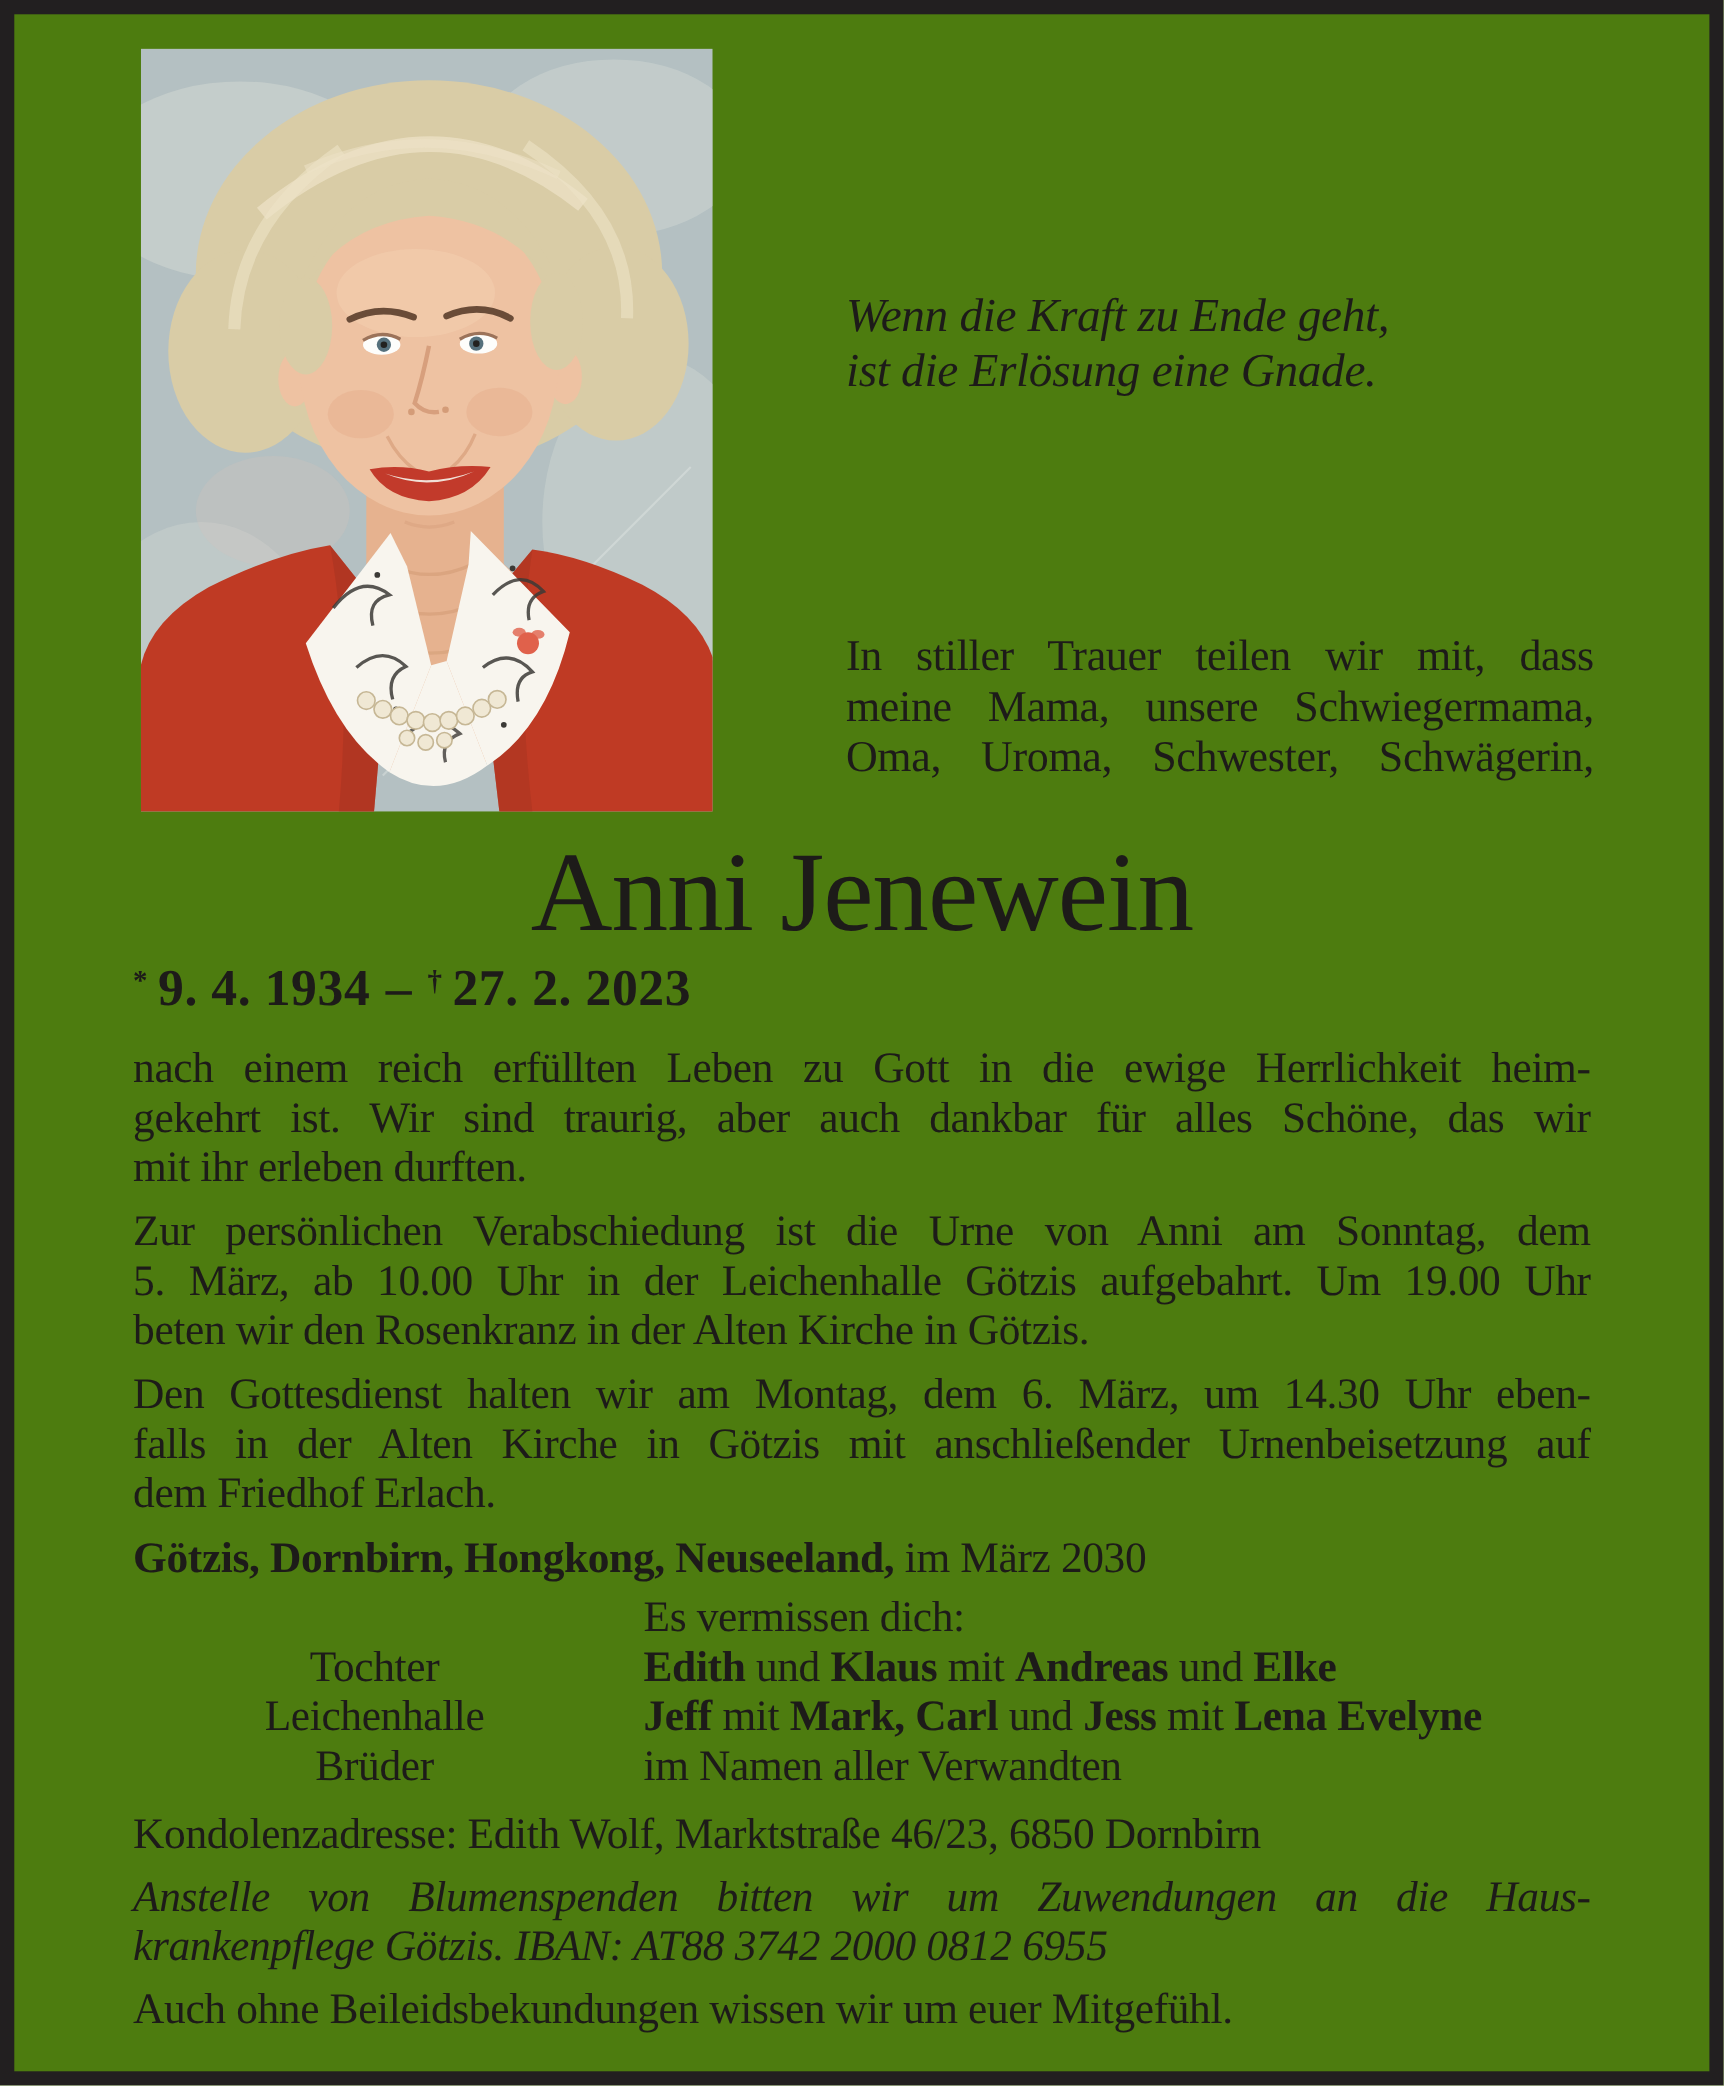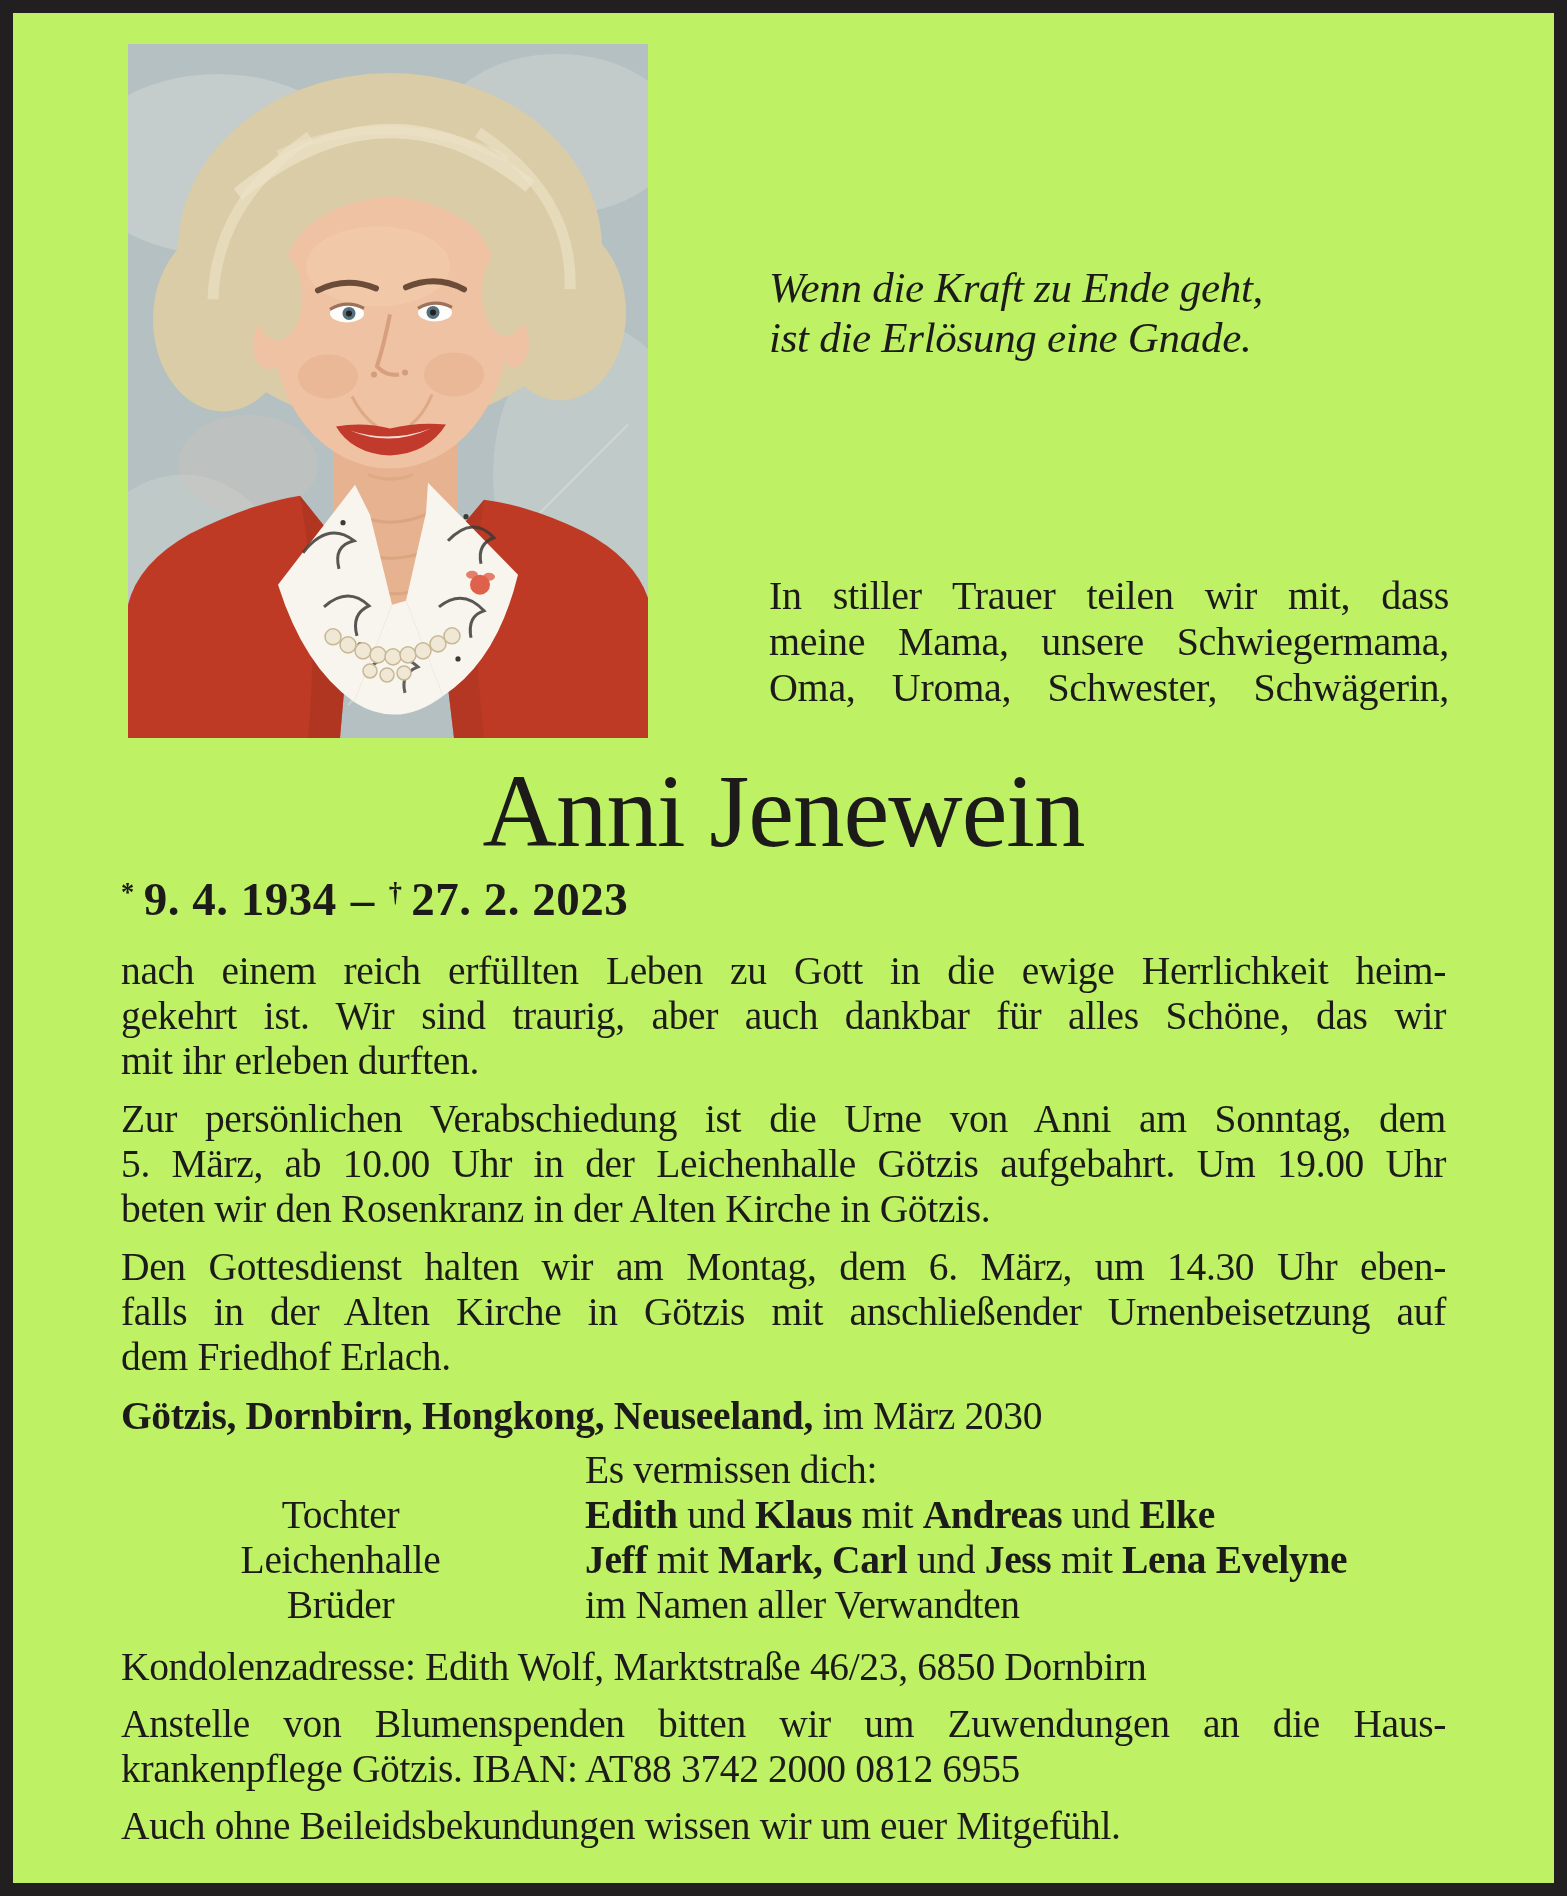--- a/index.html
+++ b/index.html
@@ -9,21 +9,21 @@
     --hair:#d9cca6; --hair_light:#ece2c6;
     --skin:#eec2a2; --skin_shadow:#cf9872; --lips:#c23a2b;
     --collar_white:#f8f5ee; --floral_line:#3c3a36;
     --pearl:#f0e8d4; --pearl_edge:#c6b795;
   }
   *{margin:0;padding:0;box-sizing:border-box;}
   html,body{background:#ffffff;}
   body{font-family:"Liberation Serif","DejaVu Serif",serif;color:var(--text);}
   .page{
     position:relative;width:1567px;height:1896px;
-    border:13px solid var(--frame);background:#bef264;overflow:hidden;
+    border:13px solid var(--frame);background:#4d7c0f;overflow:hidden;
   }
   
   .header{position:relative;height:736px;}
   .photo{position:absolute;left:115px;top:31px;width:520px;height:694px;overflow:hidden;}
   .photo svg{display:block;width:100%;height:100%;}
   .quote{
     position:absolute;left:756px;top:250px;
     font-style:italic;font-size:43px;line-height:50px;letter-spacing:-0.3px;
   }
   .intro{
@@ -50,21 +50,21 @@
   
   .mourners{
     display:grid;grid-template-columns:464px 1fr;
     font-size:39.5px;line-height:45px;letter-spacing:-0.35px;margin-top:9px;
   }
   .mourners .mlabel{text-align:center;padding-right:25px;}
   .mourners .mnames{text-align:left;}
   .mourners .span2{grid-column:2;}
   
   .condolence{font-size:39.5px;line-height:45px;letter-spacing:-0.35px;margin-top:17px;}
-  .donations{font-size:39.5px;line-height:45px;letter-spacing:-0.35px;margin-top:12px;}
+  .donations{font-size:39.5px;line-height:45px;letter-spacing:-0.35px;margin-top:12px;font-style:italic;}
   .closing{font-size:39.5px;line-height:45px;letter-spacing:-0.35px;margin-top:12px;}
   
   .f-bg{fill:var(--photo_bg);} .f-bgl{fill:var(--photo_bg_light);} .f-bgp{fill:var(--photo_bg_pink);}
   .f-hair{fill:var(--hair);} .s-hairl{stroke:var(--hair_light);fill:none;}
   .f-skin{fill:var(--skin);} .f-jacket{fill:var(--jacket_red);}
   .f-collar{fill:var(--collar_white);} .s-floral{stroke:var(--floral_line);fill:none;}
   .f-lips{fill:var(--lips);} .f-pearl{fill:var(--pearl);stroke:var(--pearl_edge);stroke-width:1.5;}
 </style>
 </head>
 <body>

